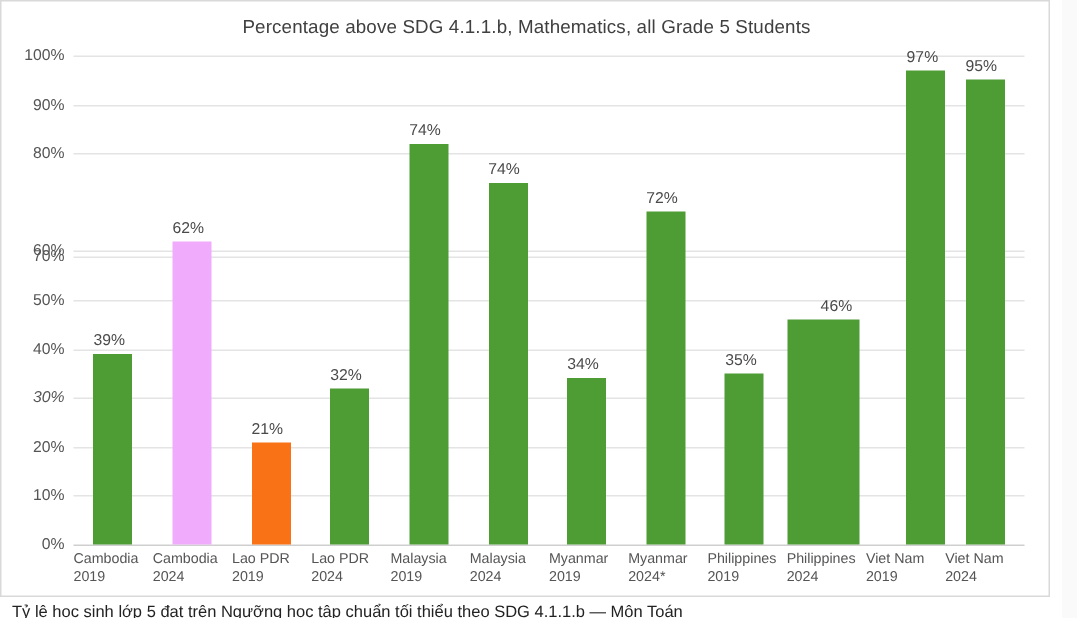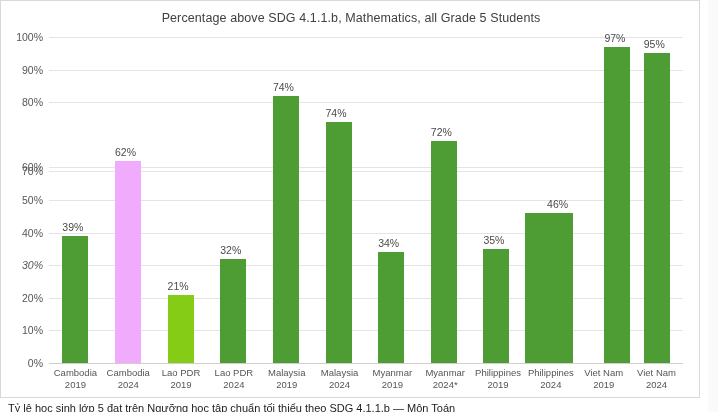--- a/index.html
+++ b/index.html
@@ -96,21 +96,20 @@
     position: absolute;
     left: 48px;
     top: 364px;
     width: 634px;
     height: 30px;
     display: flex;
     justify-content: space-around;
   }
   .xtick {
     flex: 1 1 0;
-    text-align: center;
     font-size: 9.5px;
     color: #555555;
     line-height: 12px;
     padding-top: 2px;
   }
   .xtick .l2 {
     display: block;
   }
   #caption {
     position: absolute;
@@ -179,21 +178,21 @@
           <div class="bar" style="height: 127.14px; background: rgb(78, 156, 52);">
             <div class="bar-label">39%</div>
           </div>
         </div>
         <div class="bar-slot">
           <div class="bar" style="height: 202.12px; background: #f0abfc;">
             <div class="bar-label">62%</div>
           </div>
         </div>
         <div class="bar-slot">
-          <div class="bar" style="height: 68.46px; background: #84cc16;">
+          <div class="bar" style="height: 68.46px; background: #f97316;">
             <div class="bar-label">21%</div>
           </div>
         </div>
         <div class="bar-slot">
           <div class="bar" style="height: 104.32px; background: rgb(78, 156, 52);">
             <div class="bar-label">32%</div>
           </div>
         </div>
         <div class="bar-slot">
           <div class="bar" style="height: 267.32px; background: rgb(78, 156, 52);">

